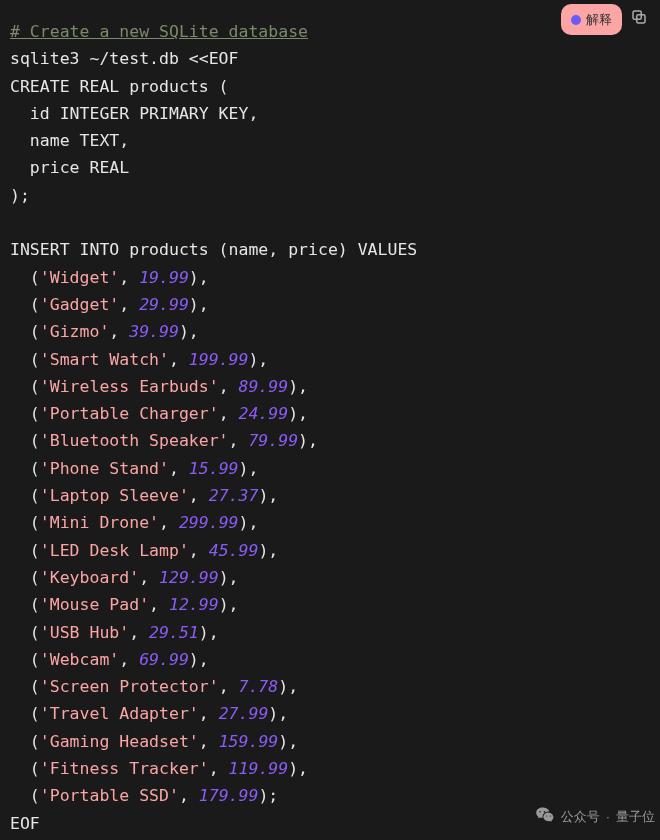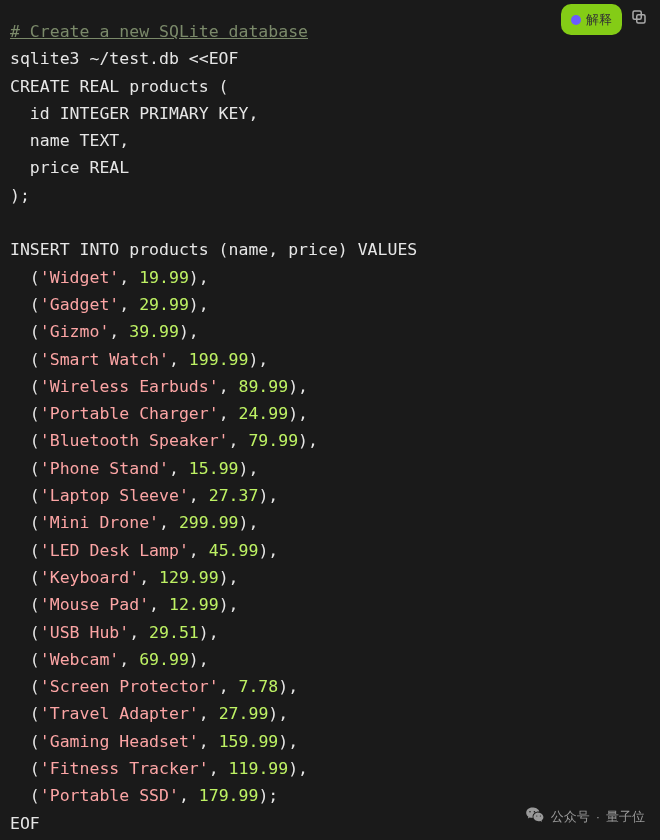--- a/index.html
+++ b/index.html
@@ -18,21 +18,21 @@
       position: absolute;
       top: 0;
       right: 0;
       display: flex;
       align-items: flex-start;
       gap: 8px;
       padding: 4px 12px 0 0;
       z-index: 2;
     }
     .pill {
-      background: #84cc16;
+      background: #fca5a5;
       color: #333;
       border-radius: 10px;
       padding: 2px 10px;
       display: flex;
       align-items: center;
       gap: 5px;
       font-family: -apple-system, BlinkMacSystemFont, "Segoe UI", sans-serif;
       font-size: 13px;
       font-weight: 500;
     }
@@ -53,24 +53,24 @@
       position: relative;
       z-index: 1;
     }
     pre {
       white-space: pre;
       font-family: inherit;
     }
     .comment { color: #7b8a6a; text-decoration: underline; }
     .plain { color: #e6e6e6; }
     .string { color: #fca5a5; }
-    .number { color: #bef264; }
+    .number { color: #8b5cf6; font-style: italic; }
     .watermark {
       position: absolute;
-      right: 15px;
+      right: 5px;
       bottom: 10px;
       display: flex;
       align-items: center;
       gap: 6px;
       font-family: -apple-system, BlinkMacSystemFont, "Segoe UI", sans-serif;
       color: #9a9a9a;
       font-size: 13px;
     }
     .wechat-icon {
       font-size: 16px;

